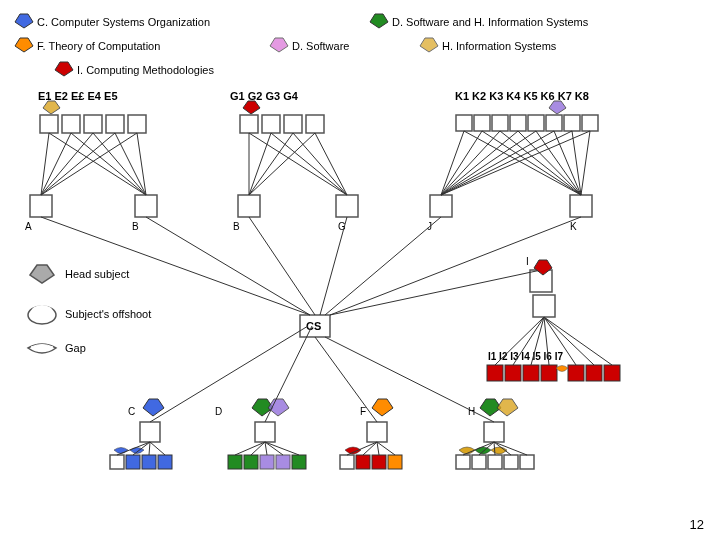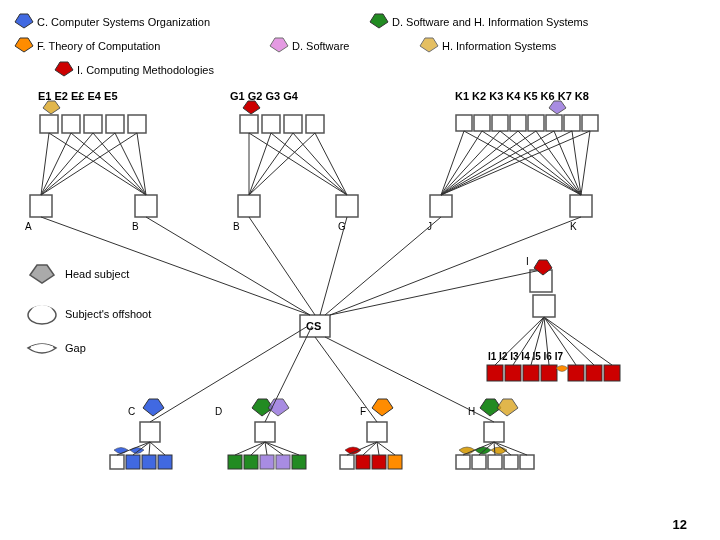--- a/index.html
+++ b/index.html
@@ -19,23 +19,23 @@
     }
     svg.main-svg {
       position: absolute;
       top: 0; left: 0;
       width: 720px;
       height: 540px;
     }
     .page-number {
       position: absolute;
       bottom: 8px;
-      right: 33px;
+      right: 16px;
       font-size: 13px;
-      font-weight: bold;
+      font-weight: normal;
     }
   </style>
 </head>
 <body>
 
 <div class="page">
   <svg class="main-svg" xmlns="http://www.w3.org/2000/svg">
 
     <polygon points="15,22 20,14 28,14 33,22 24,28" fill="#4169e1" stroke="#333" stroke-width="1"></polygon>
     <text x="37" y="26" font-size="11">C. Computer Systems Organization</text>

